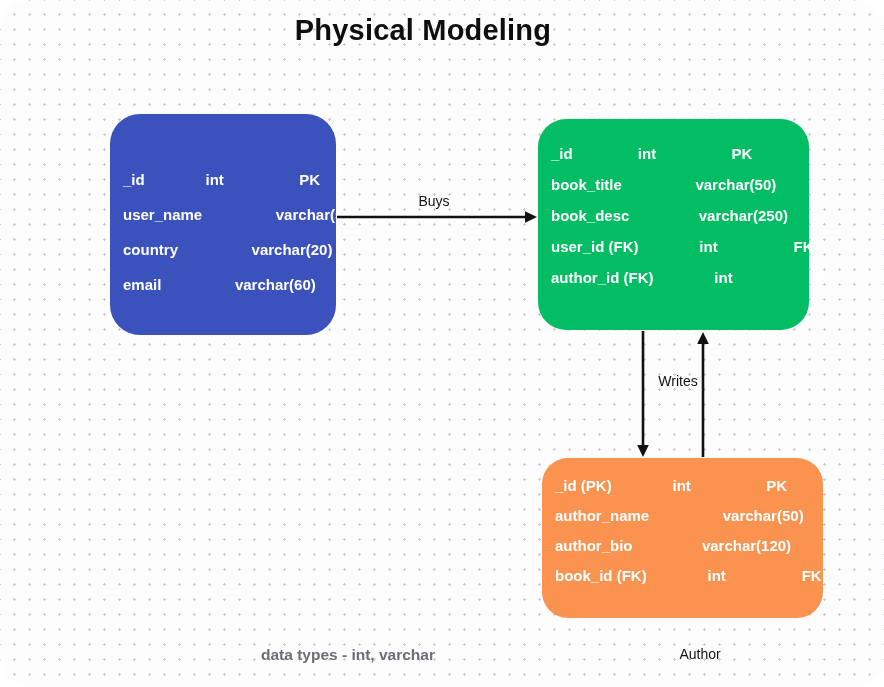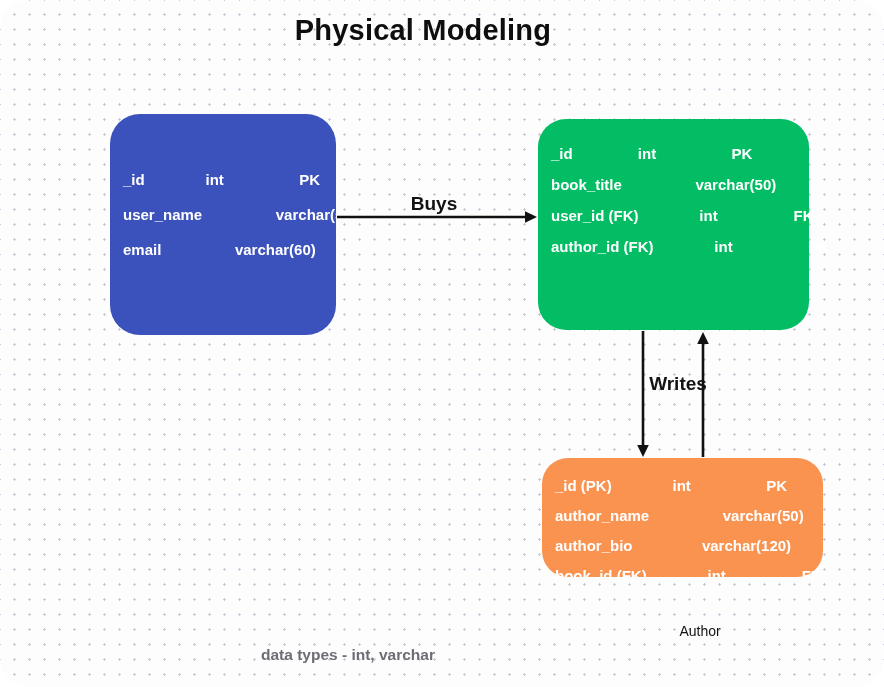--- a/index.html
+++ b/index.html
@@ -18,53 +18,53 @@
     position:absolute;top:14px;left:423px;transform:translateX(-50%);
     font-size:29px;font-weight:bold;color:#0e0e0e;white-space:nowrap;
     letter-spacing:.2px;
   }
   .entity-title{
     position:absolute;transform:translateX(-50%);
     font-size:14px;font-weight:normal;color:#131313;white-space:nowrap;margin-top:31px;
   }
   .t-user-title{left:217px;top:88px;}
   .t-book-title{left:676px;top:90px;text-align:center;}
-  .t-author-title{left:700px;top:592px;}
+  .t-author-title{left:700px;top:615px;}
   .entity{
     position:absolute;color:#fff;font-weight:bold;font-size:15px;
     box-sizing:border-box;
   }
   .t-user{
     left:110px;top:114px;width:226px;height:221px;border-radius:30px;
     background:#3b51bb;padding:48px 22px 0 13px;
   }
   .t-user .row{height:35px;}
   .t-book{
     left:538px;top:119px;width:271px;height:211px;border-radius:28px;
     background:#02bd63;padding:19px 42px 0 13px;
   }
   .t-book .row{height:31px;}
   .t-author{
-    left:542px;top:458px;width:281px;height:119px;border-radius:26px;
+    left:542px;top:458px;width:281px;height:160px;border-radius:26px;
     background:#fa9350;padding:12px 32px 0 13px;
   }
   .t-author .row{height:30px;}
   .row{
     display:grid;grid-template-columns:1fr 64px 50px;align-items:center;
     white-space:nowrap;
     gap:38px;
   }
   .f-name{text-align:left;}
   .f-type{text-align:center;}
   .f-key{text-align:center;}
   .row.nokey .f-type{grid-column:2 / 4;}
   .arrows{position:absolute;left:0;top:0;pointer-events:none;}
   .edge-label{
     position:absolute;transform:translateX(-50%);
-    font-size:19px;font-weight:bold;color:#131313;white-space:nowrap;
+    font-size:14px;font-weight:normal;color:#131313;white-space:nowrap;
   }
   .lbl-buys{left:434px;top:193px;}
   .lbl-writes{left:678px;top:373px;}
   .legend{
     position:absolute;left:227px;top:632px;width:284px;
     font-size:15.5px;font-weight:bold;color:#6d6e73;
   }
   .legend-row1{display:flex;justify-content:space-between;}
   .legend-row2{text-align:center;padding-right:42px;margin-top:14px;}
 </style>
@@ -80,35 +80,43 @@
     <div class="row">
       <span class="f-name">_id</span>
       <span class="f-type">int</span>
       <span class="f-key">PK</span>
     </div>
     <div class="row nokey">
       <span class="f-name">user_name</span>
       <span class="f-type">varchar(50)</span>
     </div>
     <div class="row nokey">
+      <span class="f-name">country</span>
+      <span class="f-type">varchar(20)</span>
+    </div>
+    <div class="row nokey">
       <span class="f-name">email</span>
       <span class="f-type">varchar(60)</span>
     </div>
   </div>
 
   <div class="entity-title t-book-title">Book</div>
   <div class="entity t-book">
     <div class="row">
       <span class="f-name">_id</span>
       <span class="f-type">int</span>
       <span class="f-key">PK</span>
     </div>
     <div class="row nokey">
       <span class="f-name">book_title</span>
       <span class="f-type">varchar(50)</span>
+    </div>
+    <div class="row nokey">
+      <span class="f-name">book_desc</span>
+      <span class="f-type">varchar(250)</span>
     </div>
     <div class="row">
       <span class="f-name">user_id (FK)</span>
       <span class="f-type">int</span>
       <span class="f-key">FK</span>
     </div>
     <div class="row">
       <span class="f-name">author_id (FK)</span>
       <span class="f-type">int</span>
       <span class="f-key">FK</span>

